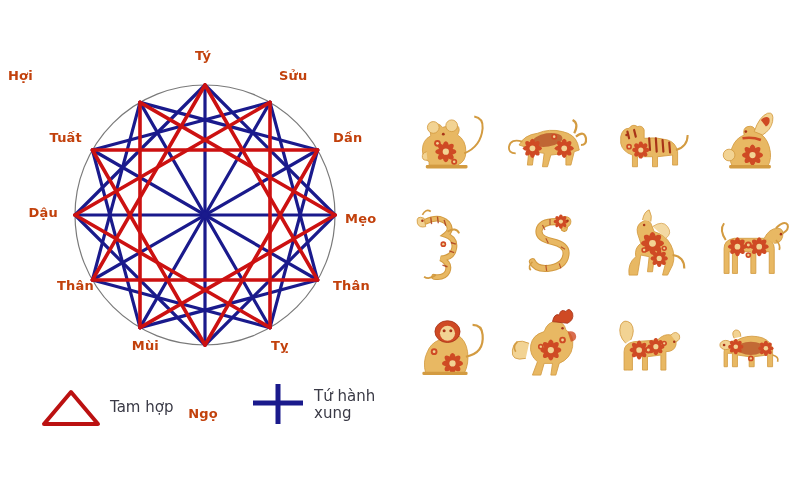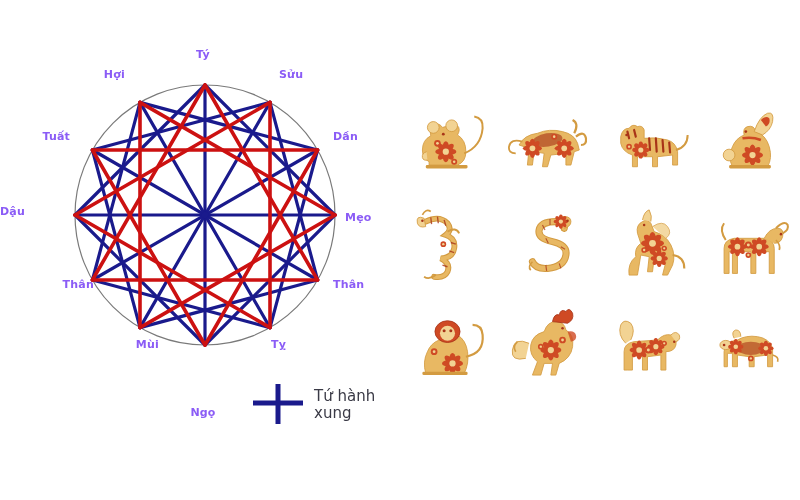--- a/index.html
+++ b/index.html
@@ -11,23 +11,23 @@
     position:relative;
   }
   .stage{position:absolute;inset:0;}
 
   
   #wheel-panel{position:absolute;left:0;top:0;width:400px;height:500px;}
   #wheel-svg{position:absolute;left:0;top:0;}
 
   .zodiac-label{
     position:absolute;
-    color:#8b5cf6;
+    color:#c2410c;
     font-weight:bold;
-    font-size:11px;
+    font-size:13px;
     white-space:nowrap;
     letter-spacing:0.2px;
     font-family:"DejaVu Sans", sans-serif;
   }
 
   
   #legend{position:absolute;left:0;top:380px;width:400px;height:70px;}
   .legend-item{position:absolute;display:flex;align-items:center;}
   .legend-text{
     color:#3a3a46;
@@ -96,28 +96,34 @@
     <div id="labels-layer">
         <div class="zodiac-label" style="top: 48px; left: 203px; transform: translateX(-50%);">Tý</div>
         <div class="zodiac-label" style="top: 68px; left: 279px;">Sửu</div>
         <div class="zodiac-label" style="top: 130px; left: 333px;">Dần</div>
         <div class="zodiac-label" style="top: 211px; left: 345px;">Mẹo</div>
         <div class="zodiac-label" style="top: 278px; left: 333px;">Thân</div>
         <div class="zodiac-label" style="top: 338px; left: 271px; text-align: center;">Tỵ</div>
         <div class="zodiac-label" style="top: 362px; left: 203px; transform: translateX(-50%); margin-top: 44px;">Ngọ</div>
         <div class="zodiac-label" style="top: 338px; left: 0px; width: 125px; text-align: right; padding-left: 34px;">Mùi</div>
         <div class="zodiac-label" style="top: 278px; left: 0px; width: 70px; text-align: right; padding-left: 24px;">Thân</div>
-        <div class="zodiac-label" style="top: 205px; left: 0px; width: 58px; ">Dậu</div>
-        <div class="zodiac-label" style="top: 130px; left: 0px; width: 70px; text-align: right;">Tuất</div>
-        <div class="zodiac-label" style="top: 68px; left: 0px; width: 125px; text-align: right;">Hợi</div>
+        <div class="zodiac-label" style="top: 205px; left: 0px; width: 58px; text-align: right;">Dậu</div>
+        <div class="zodiac-label" style="top: 130px; left: 0px; width: 70px; text-align: right; padding-left: 12px;">Tuất</div>
+        <div class="zodiac-label" style="top: 68px; left: 0px; width: 125px;  padding-left: 8px;">Hợi</div>
       </div>
   </div>
 
   <div id="legend">
 
+    <div class="legend-item" style="left:40px;top:6px;">
+      <svg width="62" height="42" viewBox="0 0 62 42">
+        <polygon points="31,6 58,38 4,38" fill="none" stroke="#bb1111" stroke-width="4" stroke-linejoin="round"></polygon>
+      </svg>
+      <span class="legend-text">Tam hợp</span>
+    </div>
 
     <div class="legend-item" style="left:250px;top:2px;">
       <svg width="56" height="46" viewBox="0 0 56 46">
         <line x1="3" y1="21" x2="53" y2="21" stroke="#1a1a8c" stroke-width="5"></line>
         <line x1="28" y1="2" x2="28" y2="42" stroke="#1a1a8c" stroke-width="5"></line>
       </svg>
       <span class="legend-text" style="white-space:pre-line;"><span>Tứ hành</span><br><span>xung</span></span>
     </div>
 
   </div>

